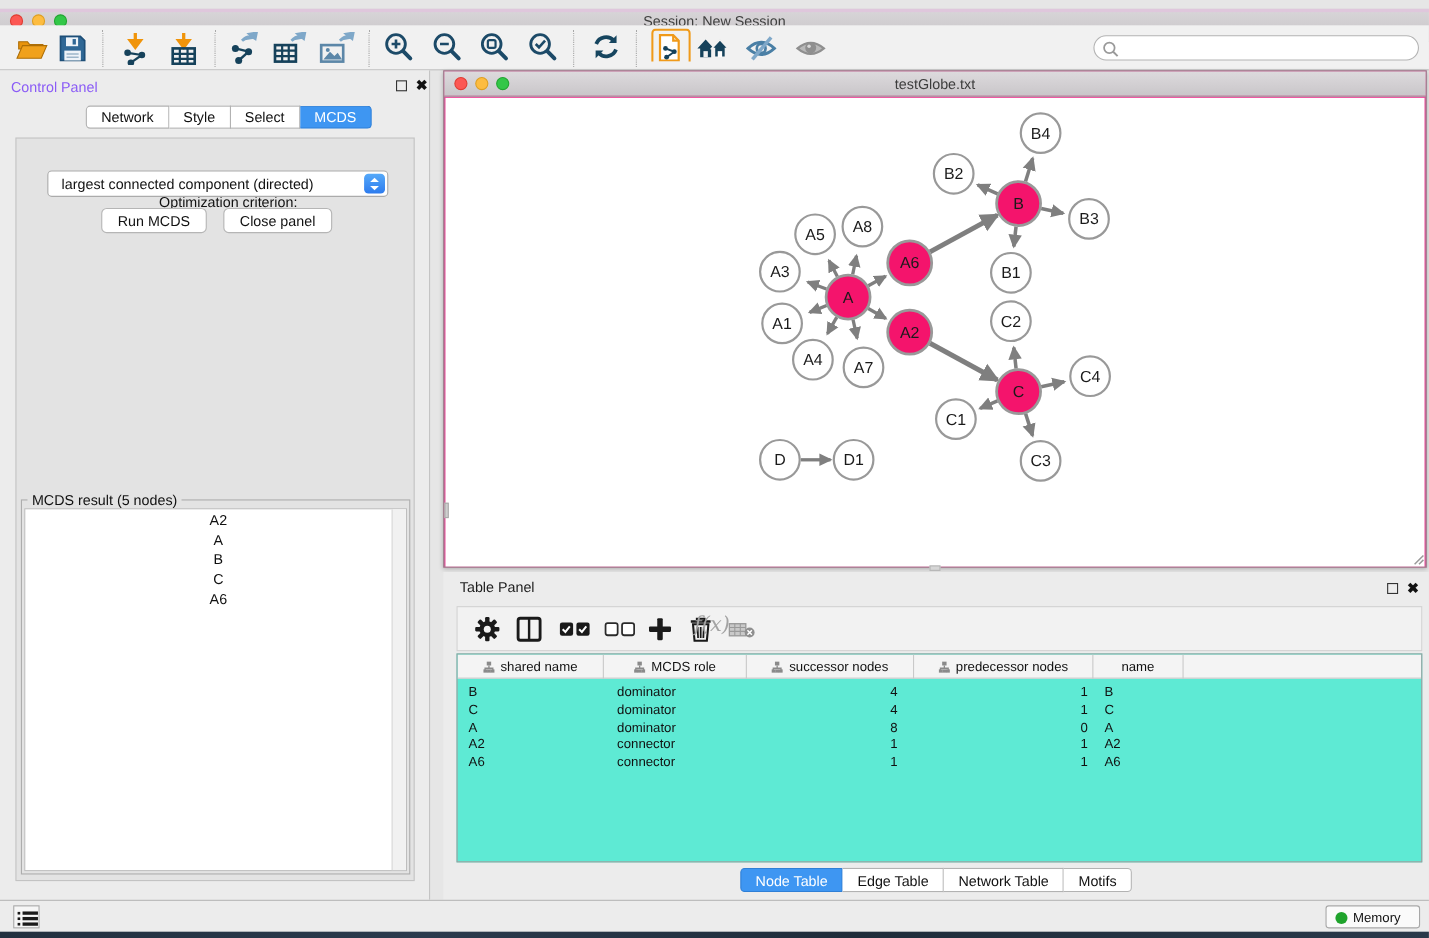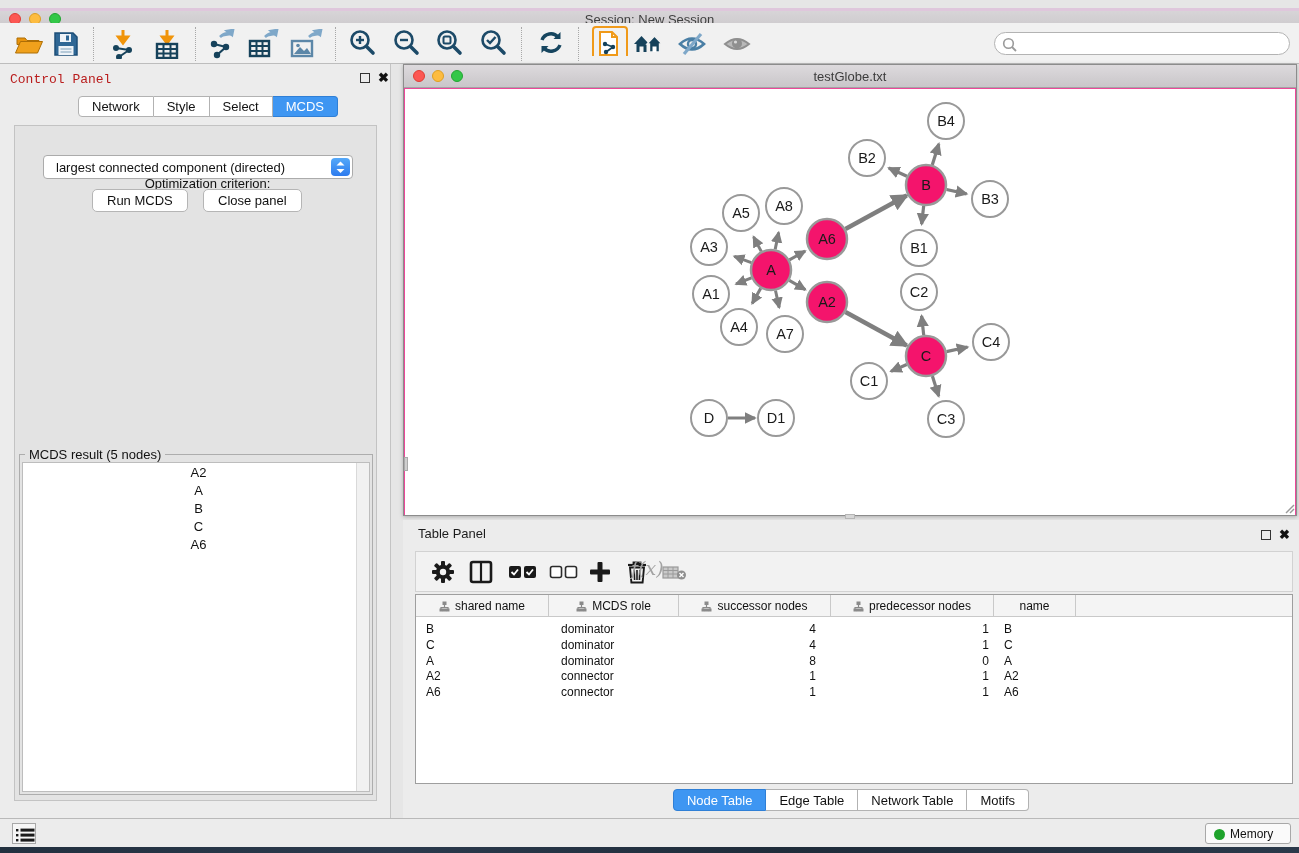--- a/index.html
+++ b/index.html
@@ -23,21 +23,21 @@
   .tb-ic { position:absolute; top:6px; height:30px; cursor:default; }
   .tb-sep { position:absolute; top:4px; width:0px; height:34px; border-left:1px dotted #a8a8a8; }
   .searchbox { position:absolute; left:994px; top:9px; width:296px; height:23px; background:#fff;
     border:1px solid #b3b3b3; border-radius:12px; }
   .searchbox svg { position:absolute; left:7px; top:4px; }
   .searchbox input { position:absolute; left:26px; top:1px; width:260px; height:19px; border:none; outline:none; font-size:12px; background:transparent; }
 
   
   .cpanel { position:absolute; left:0; top:64px; width:391px; height:754px; background:#ececec; border-right:1px solid #c4c4c4; }
   .cpanel-head { position:absolute; left:0; top:0; width:100%; height:28px; }
-  .cpanel-head .ptitle { position:absolute; left:10px; top:8px; font-size:13px; color:#b91c1c;font-family:Liberation Mono, monospace; }
+  .cpanel-head .ptitle { position:absolute; left:10px; top:8px; font-size:13px; color:#8b5cf6; }
   .float-ic { position:absolute; width:10px; height:10px; border:1.5px solid #333; top:9px; }
   .close-ic { position:absolute; top:6px; font-size:13px; font-weight:bold; color:#111; }
 
   .ctl-tabs { position:absolute; left:78px; top:32px; height:21px; display:flex; }
   .tabbtn { height:21px; padding:0 13px; font-size:13px; line-height:20px; background:#fff;
     border:1px solid #b2b2b2; border-left:none; color:#111; }
   .tabbtn:first-child { border-left:1px solid #b2b2b2; border-radius:4px 0 0 4px; }
   .tabbtn:last-child { border-radius:0 4px 4px 0; }
   .tabbtn.active { background:#3e96f2; color:#fff; border-color:#2f7fd6; }
 
@@ -74,21 +74,21 @@
   .split-handle { position:absolute; left:441px; bottom:-4px; width:10px; height:5px; background:#d6d6d6; border:1px solid #b5b5b5; }
 
   
   .tpanel { position:absolute; left:403px; top:520px; width:896px; height:298px; background:#ececec; }
   .tpanel-head .ptitle { position:absolute; left:15px; top:6px; font-size:13px; color:#1c1c1c; }
   .ttoolbar { position:absolute; left:12px; top:31px; width:878px; height:41px; background:#f2f2f2;
     border:1px solid #d2d2d2; }
   .tt-ic { position:absolute; top:7px; }
   .fx-label { position:absolute; left:215px; top:5px; font-family:"DejaVu Serif", serif; font-style:italic;
     font-size:19px; color:#a3a3a3; }
-  .ttable { position:absolute; left:12px; top:74px; width:878px; height:190px; background:#ffffff;
+  .ttable { position:absolute; left:12px; top:74px; width:878px; height:190px; background:#5eead4;
     border:1px solid #9e9e9e; overflow:hidden; }
   .thead { position:absolute; left:0; top:0; width:100%; height:22px; background:#f4f4f4; border-bottom:1px solid #c9c9c9; display:flex; }
   .th { height:22px; display:flex; align-items:center; justify-content:center; gap:5px;
     font-size:12px; color:#111; border-right:1px solid #c9c9c9; }
   .trow { position:absolute; left:0; width:100%; height:16px; display:flex; }
   .td { font-size:12px; color:#111; height:16px; line-height:16px; white-space:nowrap; }
   .td.c0 { padding-left:10px; } .td.c1 { padding-left:12px; }
   .td.c2 { text-align:right; padding-right:15px; } .td.c3 { text-align:right; padding-right:5px; }
   .td.c4 { padding-left:10px; }
 

